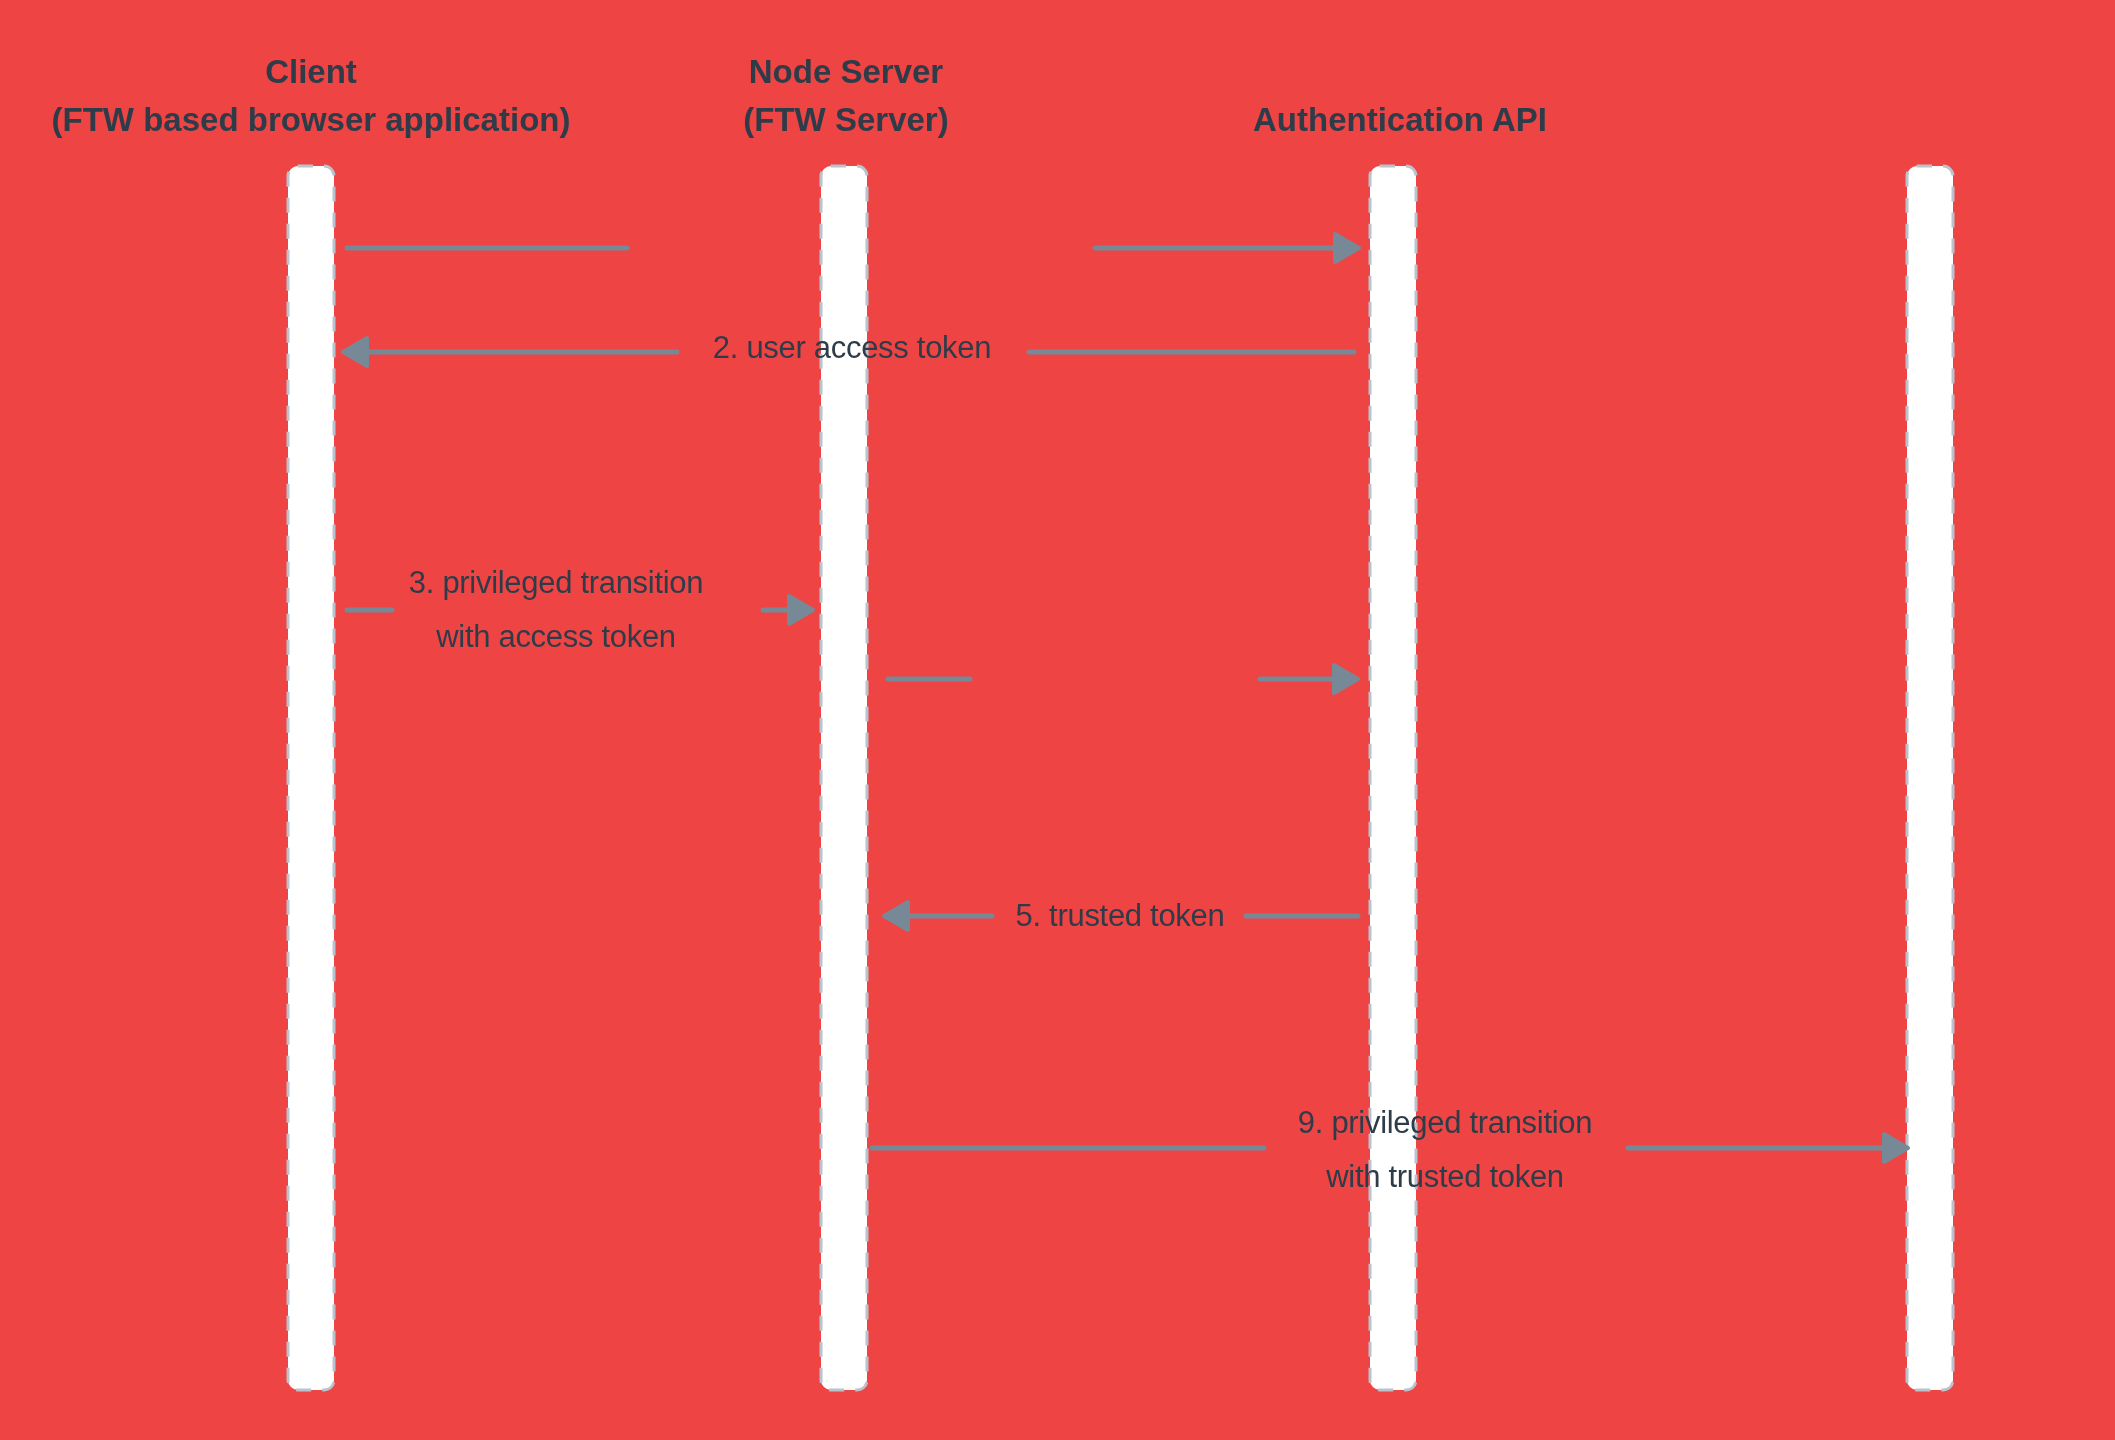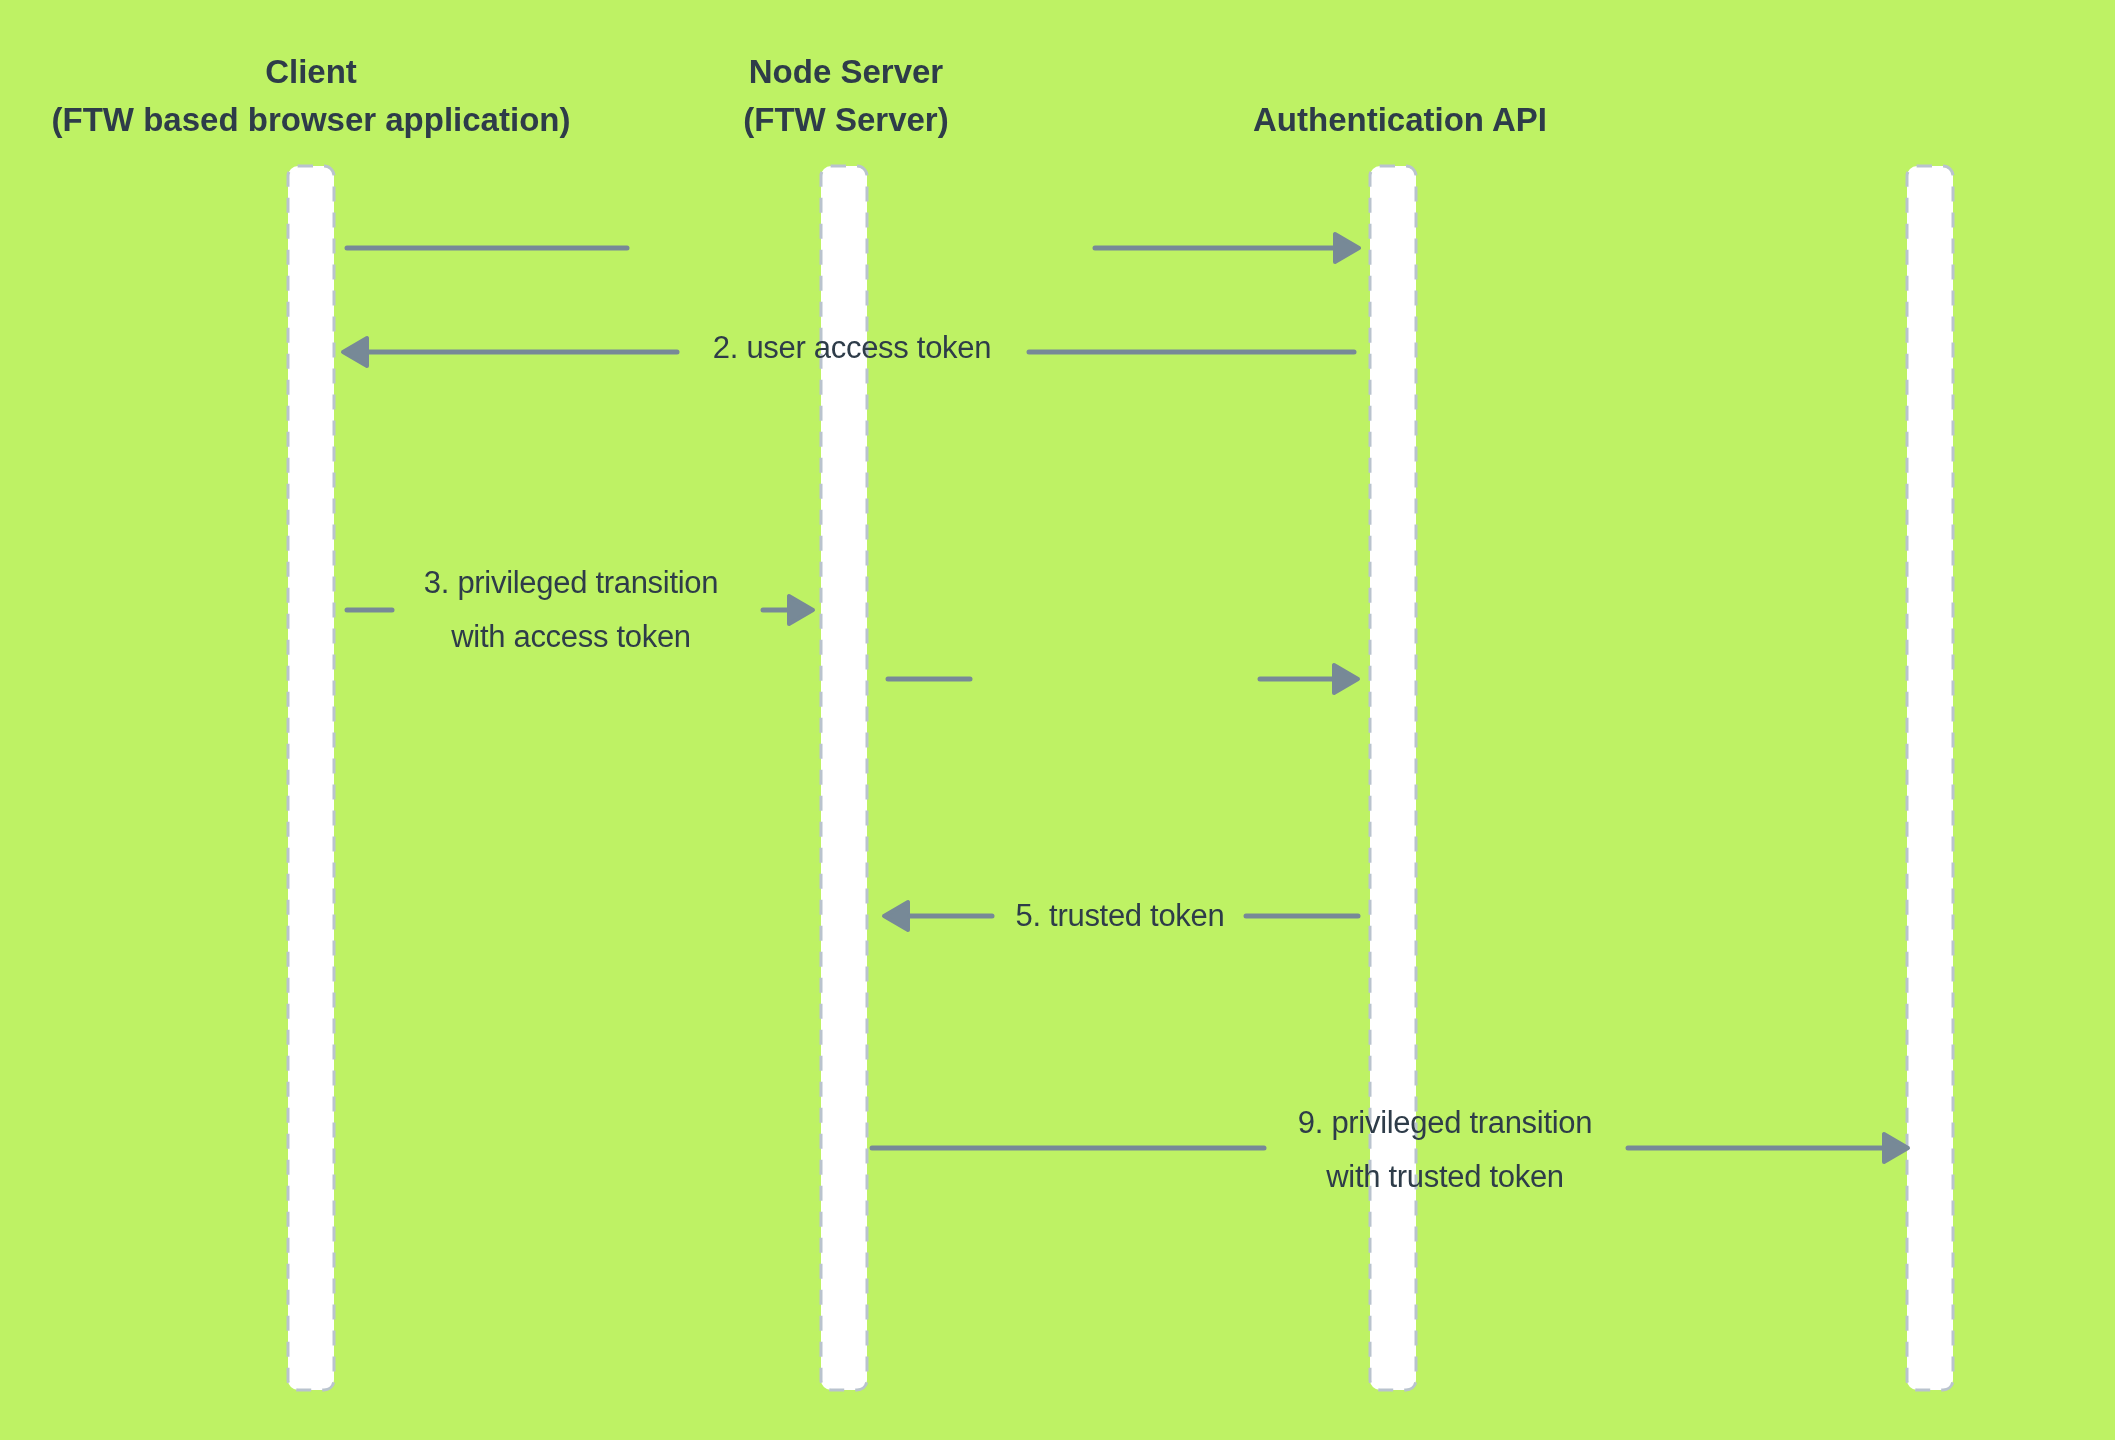--- a/index.html
+++ b/index.html
@@ -5,21 +5,21 @@
   html, body {
     margin: 0;
     padding: 0;
     background: #eef1f5;
     font-family: "Liberation Sans", sans-serif;
   }
   .stage {
     position: relative;
     width: 2115px;
     height: 1440px;
-    background: #bef264;
+    background: #ef4444;
     overflow: hidden;
   }
   .layer {
     position: absolute;
     left: 0;
     top: 0;
   }
   .lifeline {
     fill: #ffffff;
     stroke: #b9c3ce;
@@ -116,19 +116,19 @@
     </g>
   </svg>
 
   <div class="header" style="left:311px"><span>Client
 (FTW based browser application)</span></div>
   <div class="header" style="left:1400px"><span>Authentication API</span></div>
   <div class="header" style="left:846px"><span>Node Server
 (FTW Server)</span></div>
 
   <div class="msg" style="left:852px;  top:348px">2. user access token</div>
-  <div class="msg" style="left:571px;  top:610px">3. privileged transition
+  <div class="msg" style="left:556px;  top:610px">3. privileged transition
 with access token</div>
   <div class="msg" style="left:1120px; top:916px">5. trusted token</div>
   <div class="msg" style="left:1445px; top:1150px">9. privileged transition
 with trusted token</div>
 
 </div>
 
 </body></html>

